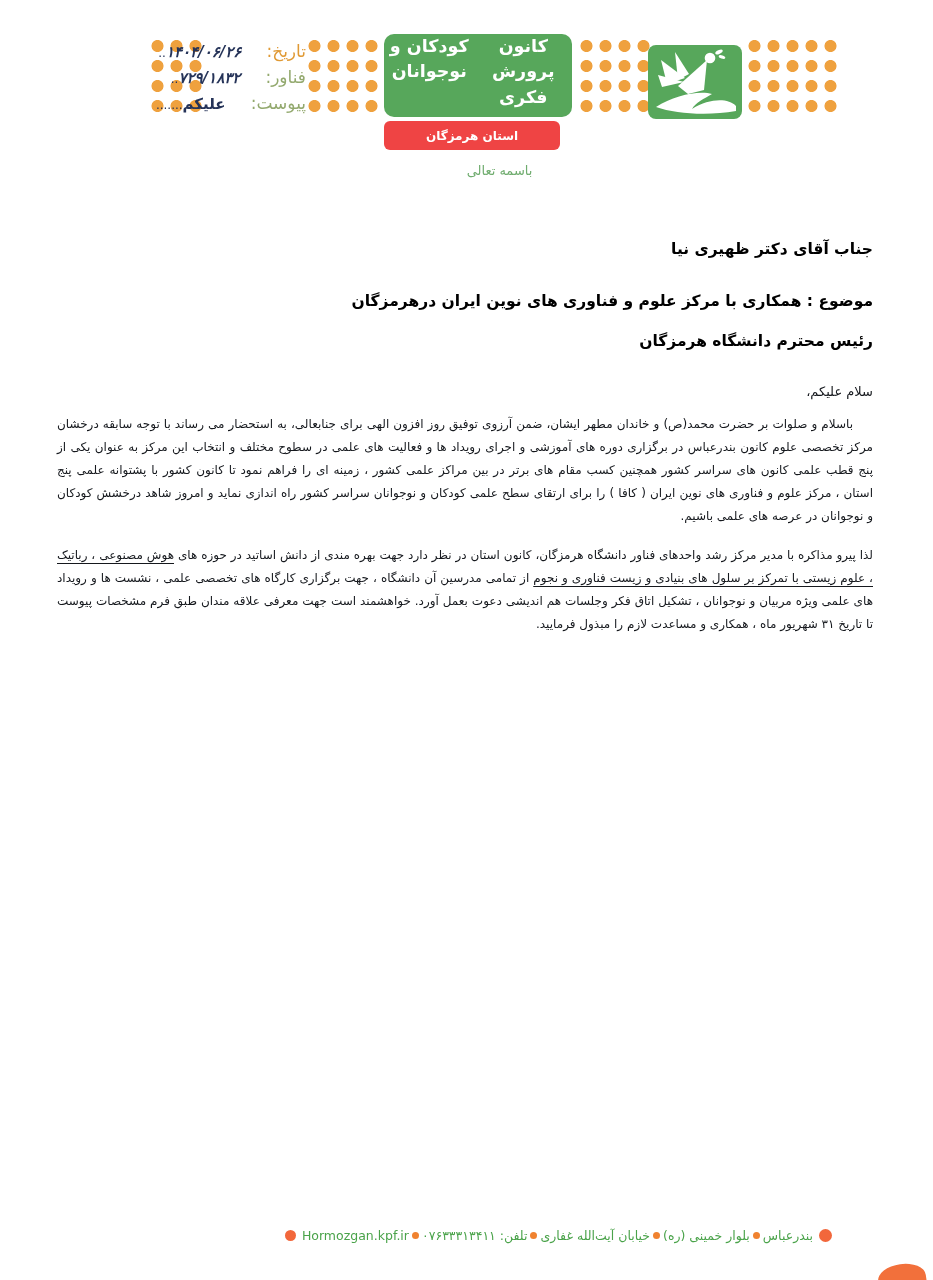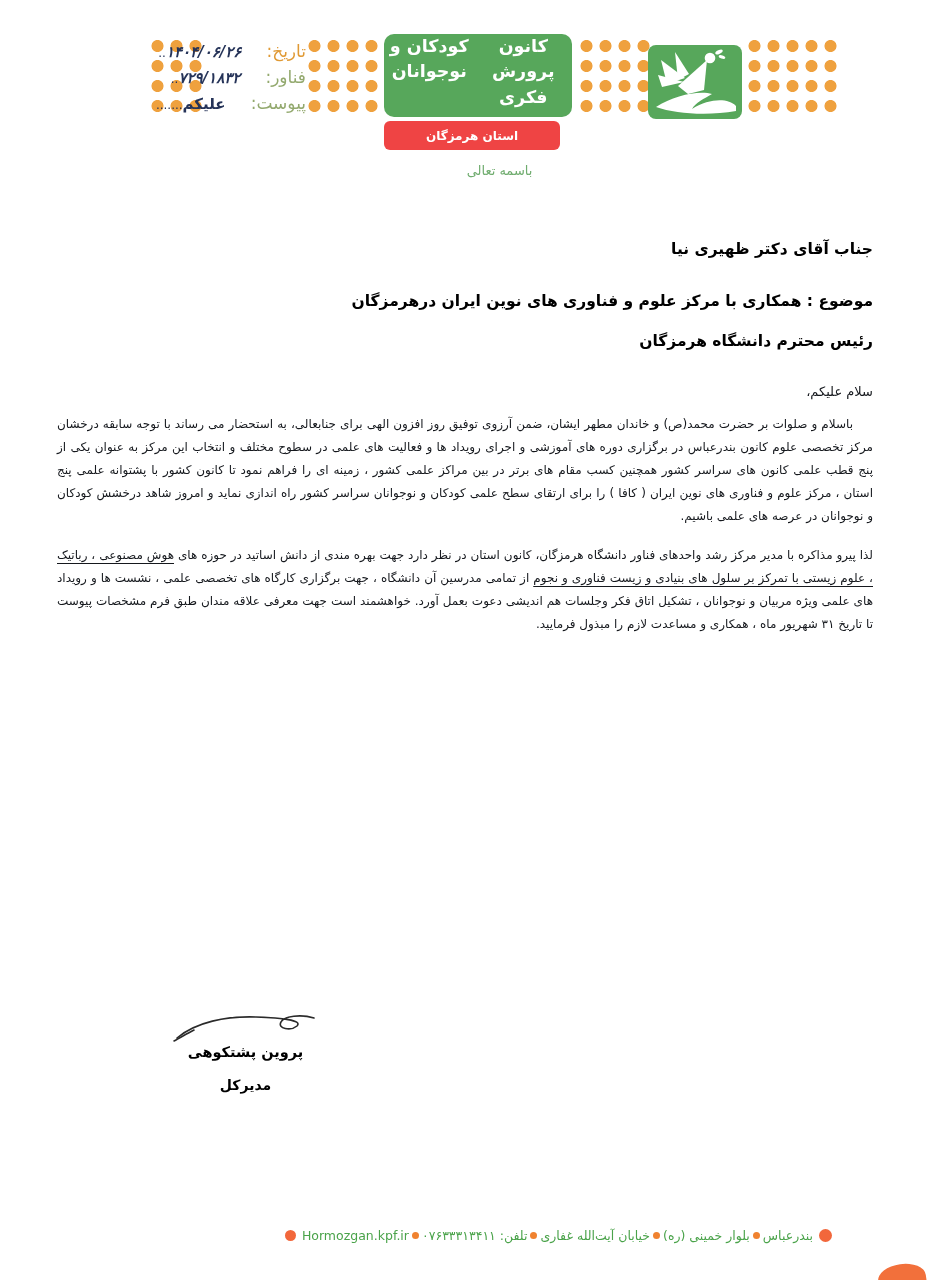--- a/index.html
+++ b/index.html
@@ -124,28 +124,20 @@
 
   <main class="letter">
     <p class="h-bold">جناب آقای دکتر ظهیری نیا</p>
     <p class="h-bold subject">موضوع : همکاری با مرکز علوم و فناوری های نوین ایران درهرمزگان</p>
     <p class="h-bold">رئیس محترم دانشگاه هرمزگان</p>
     <p class="salutation">سلام علیکم،</p>
     <p class="para para1">باسلام و صلوات بر حضرت محمد(ص) و خاندان مطهر ایشان، ضمن آرزوی توفیق روز افزون الهی برای جنابعالی، به استحضار می رساند با توجه سابقه درخشان مرکز تخصصی علوم کانون بندرعباس در برگزاری دوره های آموزشی و اجرای رویداد ها و فعالیت های علمی در سطوح مختلف و انتخاب این مرکز به عنوان یکی از پنج قطب علمی کانون های سراسر کشور همچنین کسب مقام های برتر در بین مراکز علمی کشور ، زمینه ای را فراهم نمود تا کانون کشور با پشتوانه علمی پنج استان ، مرکز علوم و فناوری های نوین ایران ( کافا ) را برای ارتقای سطح علمی کودکان و نوجوانان سراسر کشور راه اندازی نماید و امروز شاهد درخشش کودکان و نوجوانان در عرصه های علمی باشیم.</p>
     <p class="para"><span>لذا پیرو مذاکره با مدیر مرکز رشد واحدهای فناور دانشگاه هرمزگان، کانون استان در نظر دارد جهت بهره مندی از دانش اساتید در حوزه های </span><span class="u">هوش مصنوعی ، رباتیک ، علوم زیستی با تمرکز بر سلول های بنیادی و زیست فناوری و نجوم</span><span> از تمامی مدرسین آن دانشگاه ، جهت برگزاری کارگاه های تخصصی علمی ، نشست ها و رویداد های علمی ویژه مربیان و نوجوانان ، تشکیل اتاق فکر وجلسات هم اندیشی دعوت بعمل آورد. خواهشمند است جهت معرفی علاقه مندان طبق فرم مشخصات پیوست تا تاریخ ۳۱ شهریور ماه ، همکاری و مساعدت لازم را مبذول فرمایید.</span></p>
   </main>
 
-  <div class="signature">
-    <svg class="sig-svg" width="150" height="38" viewBox="0 0 150 38" xmlns="http://www.w3.org/2000/svg">
-      <path d="M3,33 C9,30 15,26 23,22" stroke="#2a2a2a" stroke-width="1.6" fill="none" stroke-linecap="round"></path>
-      <path d="M6,30 C25,14 55,8 85,9 C110,10 132,12 126,18 C120,23 106,21 110,14 C113,8 130,6 143,10" stroke="#2a2a2a" stroke-width="1.6" fill="none" stroke-linecap="round"></path>
-    </svg>
-    <div class="sig-name">پروین پشتکوهی</div>
-    <div class="sig-title">مدیرکل</div>
-  </div>
 
   <footer class="footer">
     <span class="end-dot"></span>
     <span>بندرعباس</span>
     <span class="sep"></span>
     <span>بلوار خمینی (ره)</span>
     <span class="sep"></span>
     <span>خیابان آیت‌الله غفاری</span>
     <span class="sep"></span>
     <span>تلفن: ۰۷۶۳۳۳۱۳۴۱۱</span>

